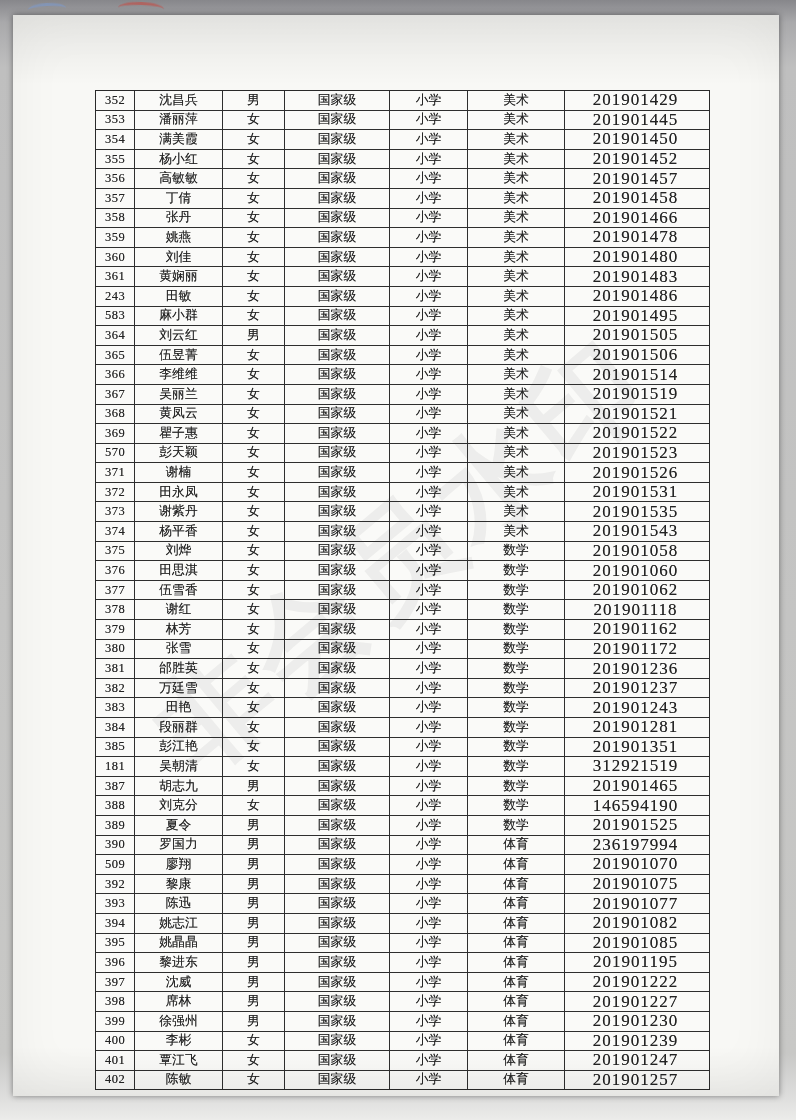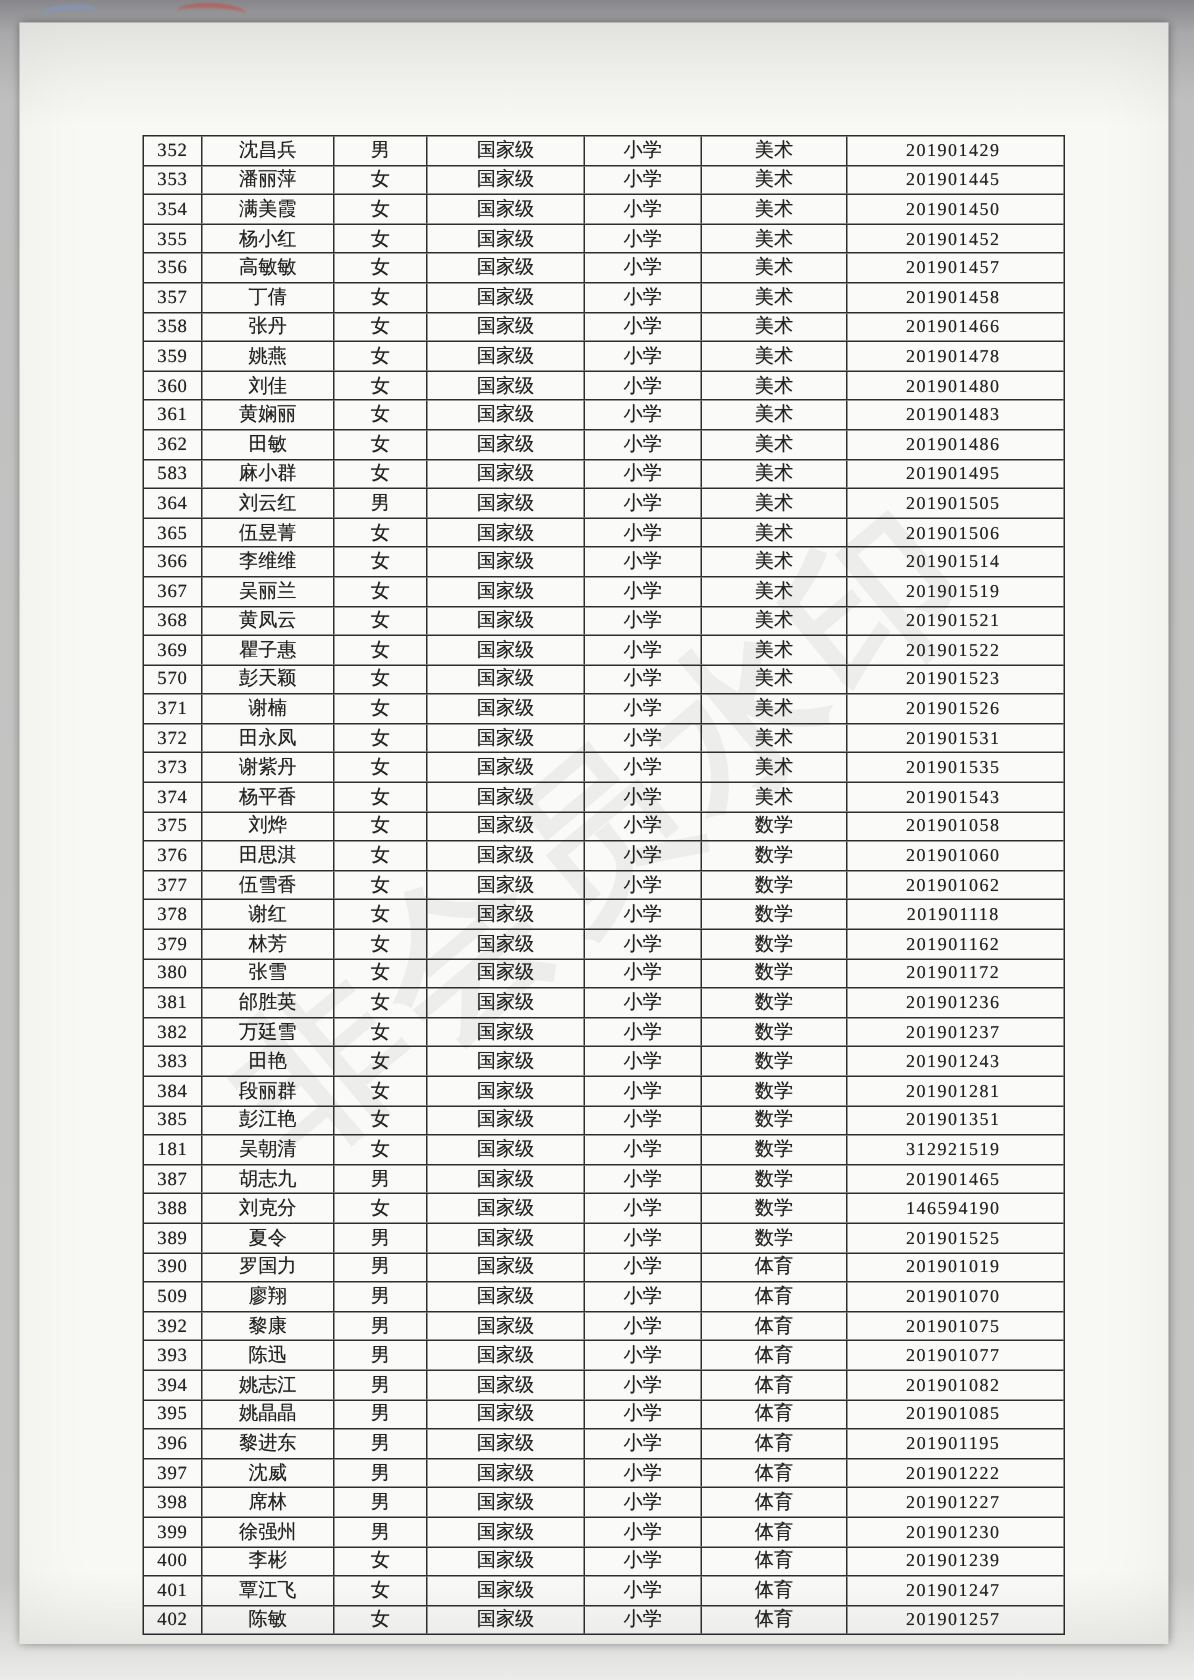--- a/index.html
+++ b/index.html
@@ -44,21 +44,21 @@
   .row:last-child{border-bottom:none;}
   .cell{
     border-right:1px solid #2e2e2e;
     display:flex;align-items:center;justify-content:center;
     font-size:12.8px;color:#232323;
     text-shadow:0 0 0.5px rgba(20,20,20,0.55);
     overflow:hidden;white-space:nowrap;
   }
   .cell:last-child{border-right:none;}
   .col-0{font-size:12.5px;letter-spacing:0.5px;}
-  .col-6{font-size:12px;letter-spacing:1px;}
+  .col-6{font-size:17px;letter-spacing:1px;}
   .artifact{position:absolute;pointer-events:none;filter:blur(0.7px);}
   .artifact-blue{left:28px;top:3px;width:38px;height:9px;border-top:3px solid;border-radius:50%;opacity:0.55;transform:rotate(-3deg);}
   .artifact-red{left:118px;top:2px;width:46px;height:10px;border-top:3px solid;border-radius:50%;opacity:0.6;transform:rotate(2deg);}
 </style>
 </head>
 <body>
 
 <div class="scan">
   <span class="artifact artifact-blue" style="border-top-color: rgb(123, 155, 210);"></span>
   <span class="artifact artifact-red" style="border-top-color: rgb(198, 74, 66);"></span>
@@ -149,21 +149,21 @@
         <div class="row">
           <div class="cell col-0">361</div>
           <div class="cell col-1">黄娴丽</div>
           <div class="cell col-2">女</div>
           <div class="cell col-3">国家级</div>
           <div class="cell col-4">小学</div>
           <div class="cell col-5">美术</div>
           <div class="cell col-6">201901483</div>
         </div>
         <div class="row">
-          <div class="cell col-0">362</div>
+          <div class="cell col-0">243</div>
           <div class="cell col-1">田敏</div>
           <div class="cell col-2">女</div>
           <div class="cell col-3">国家级</div>
           <div class="cell col-4">小学</div>
           <div class="cell col-5">美术</div>
           <div class="cell col-6">201901486</div>
         </div>
         <div class="row">
           <div class="cell col-0">583</div>
           <div class="cell col-1">麻小群</div>
@@ -407,21 +407,21 @@
           <div class="cell col-5">数学</div>
           <div class="cell col-6">201901525</div>
         </div>
         <div class="row">
           <div class="cell col-0">390</div>
           <div class="cell col-1">罗国力</div>
           <div class="cell col-2">男</div>
           <div class="cell col-3">国家级</div>
           <div class="cell col-4">小学</div>
           <div class="cell col-5">体育</div>
-          <div class="cell col-6">201901019</div>
+          <div class="cell col-6">236197994</div>
         </div>
         <div class="row">
           <div class="cell col-0">509</div>
           <div class="cell col-1">廖翔</div>
           <div class="cell col-2">男</div>
           <div class="cell col-3">国家级</div>
           <div class="cell col-4">小学</div>
           <div class="cell col-5">体育</div>
           <div class="cell col-6">201901070</div>
         </div>

